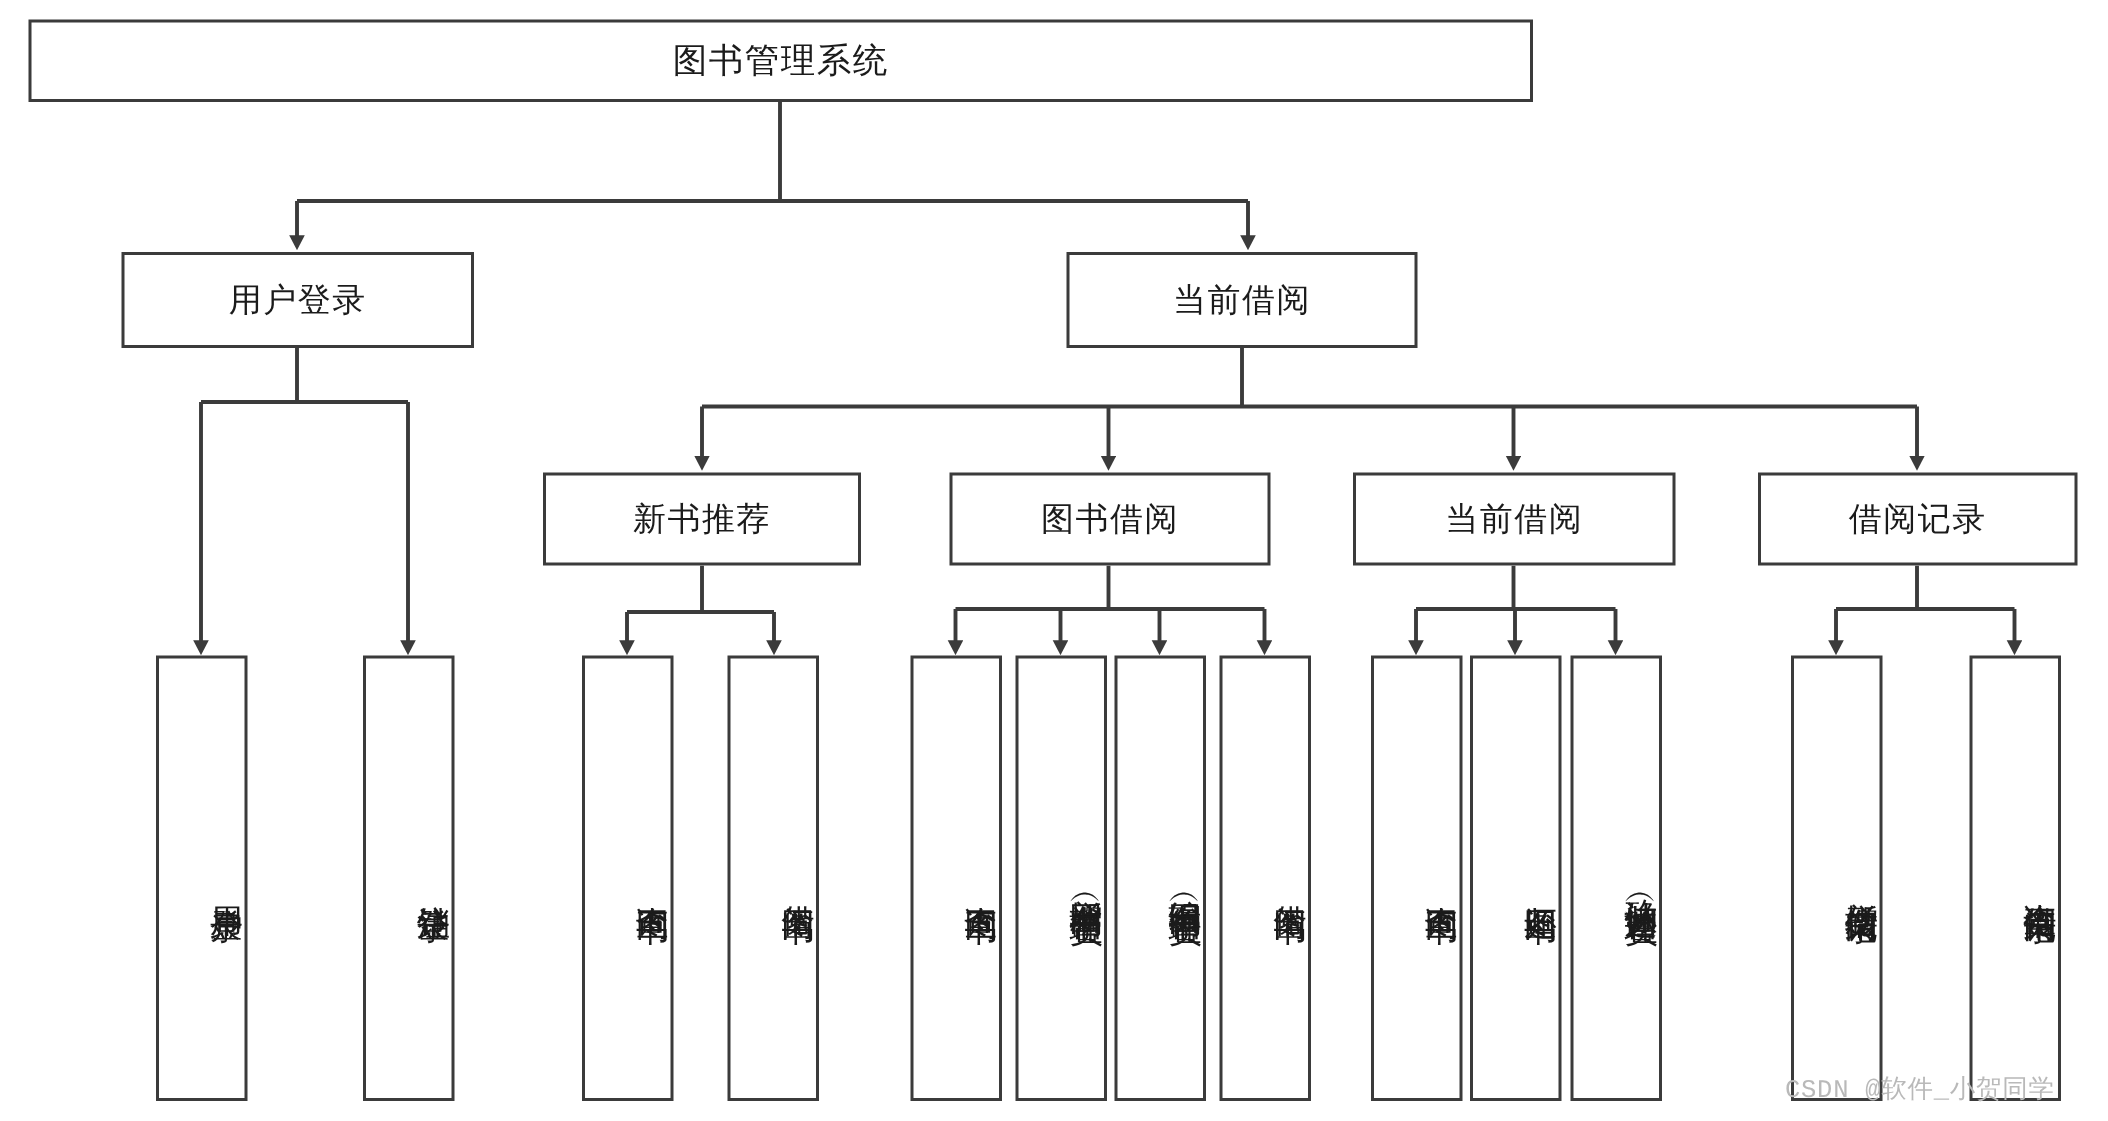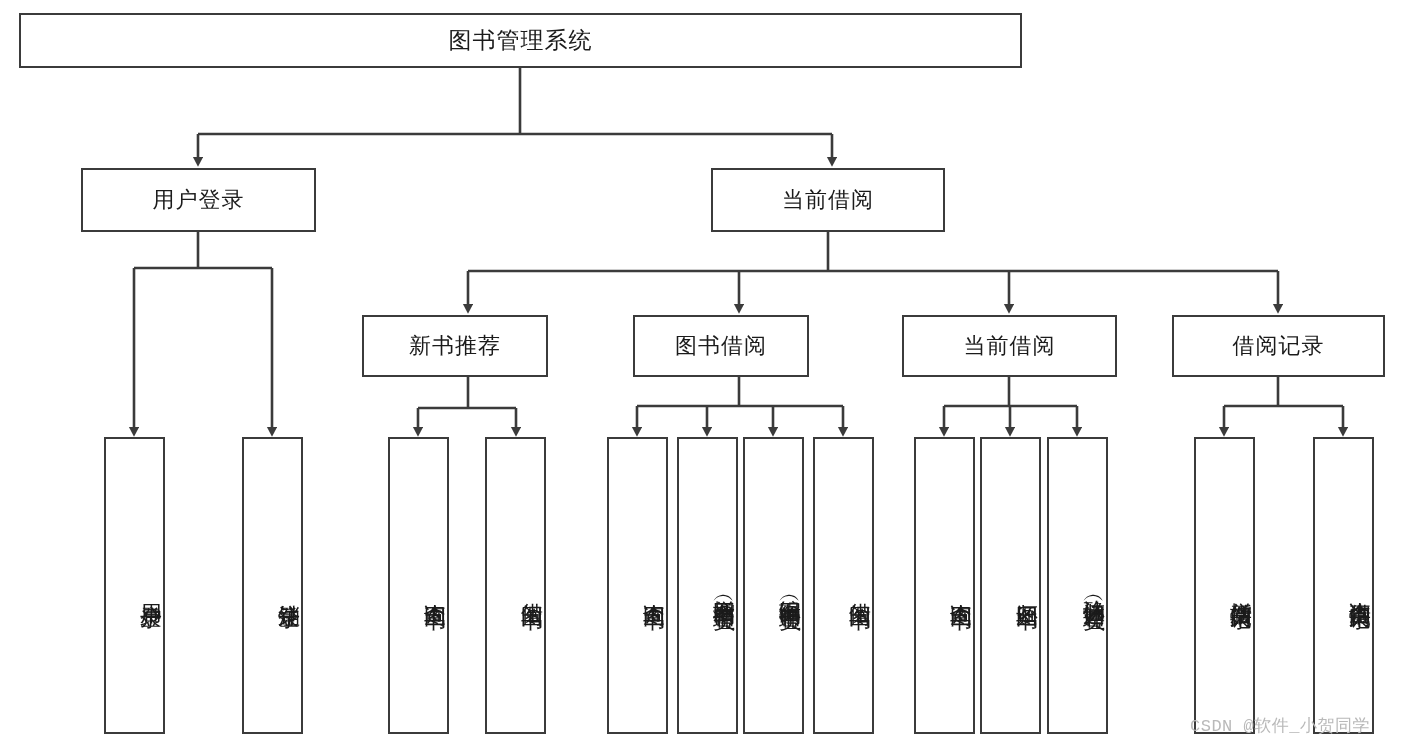--- a/index.html
+++ b/index.html
@@ -133,24 +133,24 @@
     <span>图书管理系统</span>
   </div>
 
   <div class="node h" style="left:81px; top:168px; width:235px; height:64px;">
     <span>用户登录</span>
   </div>
   <div class="node h" style="left:711px; top:168px; width:234px; height:64px;">
     <span>当前借阅</span>
   </div>
 
-  <div class="node h" style="left:362px; top:315px; width:186px; height:62px;">
+  <div class="node h" style="left:362px; top:315px; width:212px; height:62px;">
     <span>新书推荐</span>
   </div>
-  <div class="node h" style="left:633px; top:315px; width:176px; height:62px;">
+  <div class="node h" style="left:633px; top:315px; width:214px; height:62px;">
     <span>图书借阅</span>
   </div>
   <div class="node h" style="left:902px; top:315px; width:215px; height:62px;text-align:center;">
     <span>当前借阅</span>
   </div>
   <div class="node h" style="left:1172px; top:315px; width:213px; height:62px;justify-content:center;">
     <span>借阅记录</span>
   </div>
 
   <div class="node v" style="left:104px; top:437px; width:61px; height:297px;">

